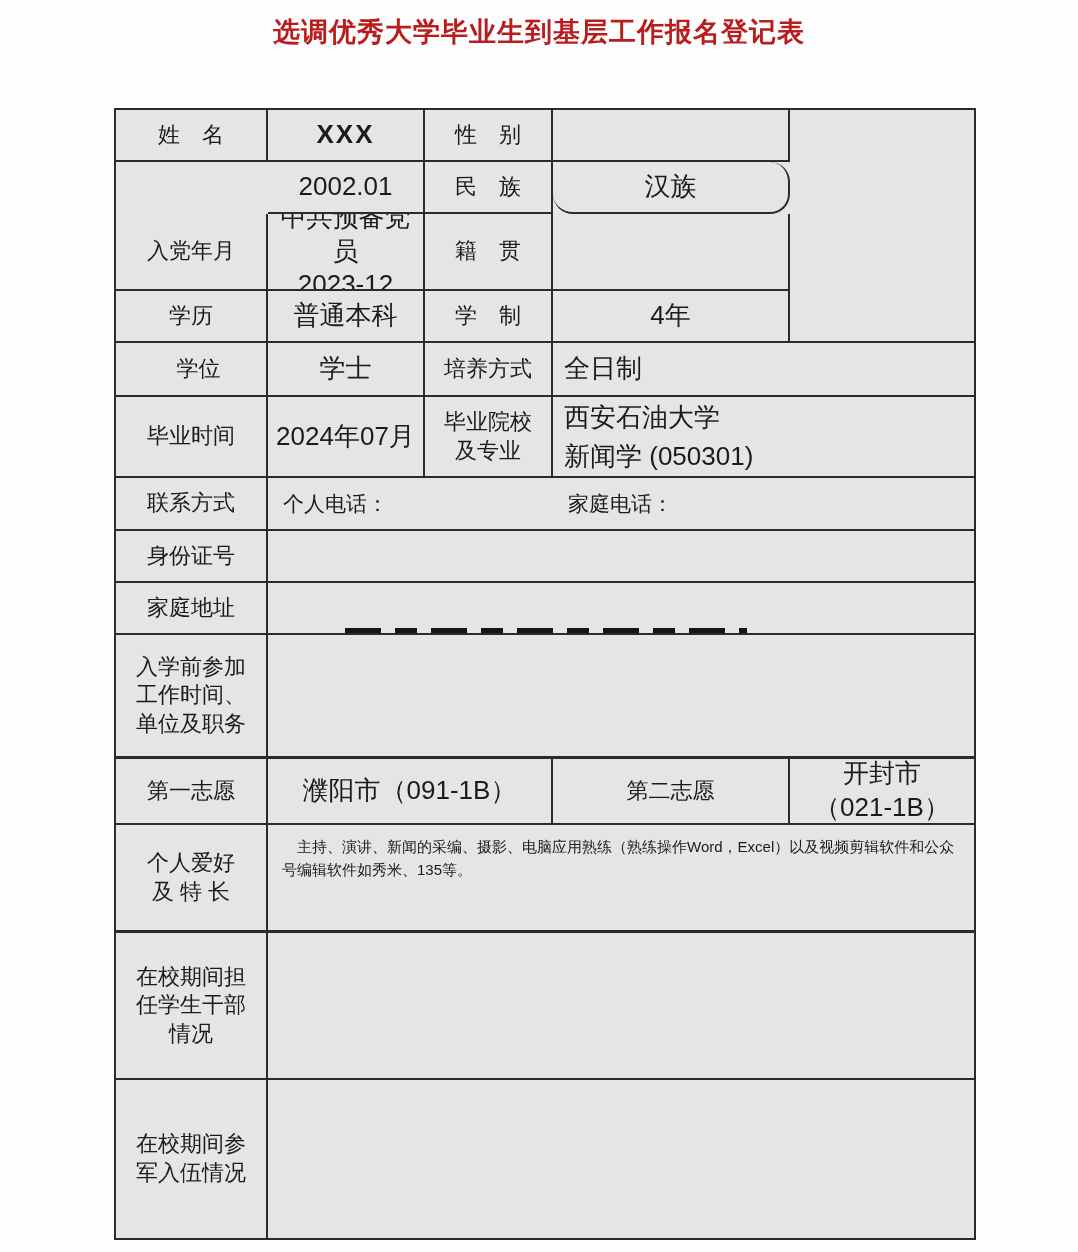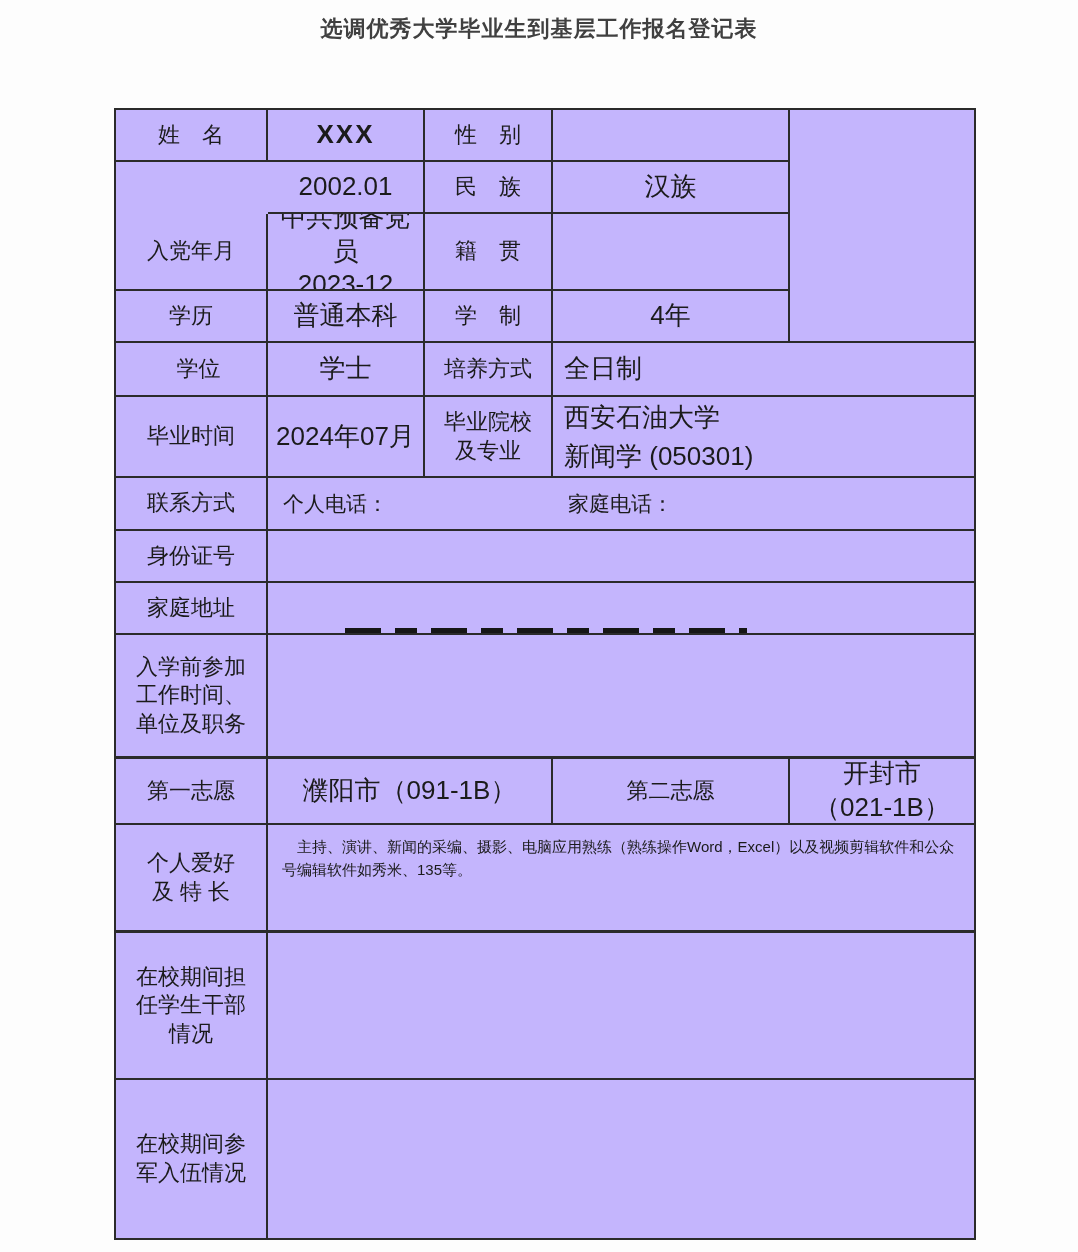--- a/index.html
+++ b/index.html
@@ -11,35 +11,35 @@
     position:relative;
     width:1078px;height:1252px;
     background:#fdfdfd;
     overflow:hidden;
     color:#1b1b1b;
   }
   .doc-title{
     position:absolute;
     top:14px;left:0;width:100%;
     text-align:center;
-    font-size:22px;
+    font-size:27px;
     font-weight:bold;
     letter-spacing:1px;
-    color:#404040;
+    color:#b91c1c;
   }
   .form-table{
     position:absolute;
     left:114px;top:108px;
     width:862px;height:1132px;
     box-sizing:border-box;
     border:2px solid #2b2b2b;
     display:grid;
     grid-template-columns:152px 157px 128px 237px 184px;
     grid-template-rows:52px 52px 77px 52px 54px 81px 53px 52px 52px 124px 66px 108px 147px 158px;
-    background:#c4b5fd;
+    background:#e5e5e5;
   }
   .cell{
     box-sizing:border-box;
     border-right:2px solid #2b2b2b;
     border-bottom:2px solid #2b2b2b;
     display:flex;
     align-items:center;
     justify-content:center;
     text-align:center;
     font-size:22px;
@@ -84,21 +84,21 @@
   <div class="form-table">
 
     <div class="cell" style="grid-row:1;grid-column:1;">姓　名</div>
     <div class="cell name-val" style="grid-row:1;grid-column:2;">XXX</div>
     <div class="cell" style="grid-row:1;grid-column:3;">性　别</div>
     <div class="cell val" style="grid-row:1;grid-column:4;"></div>
     <div class="cell cr" style="grid-row:1/5;grid-column:5;"></div>
 
     <div class="cell val" style="grid-row:2;grid-column:2;">2002.01</div>
     <div class="cell" style="grid-row:2;grid-column:3;">民　族</div>
-    <div class="cell val" style="grid-row:2;grid-column:4;">汉族</div>
+    <div class="cell val" style="grid-row:2;grid-column:4;border-radius:20px;">汉族</div>
 
     <div class="cell" style="grid-row:3;grid-column:1;">入党年月</div>
     <div class="cell val" style="grid-row:3;grid-column:2;">中共预备党员
 2023-12</div>
     <div class="cell" style="grid-row:3;grid-column:3;">籍　贯</div>
     <div class="cell val" style="grid-row:3;grid-column:4;"></div>
 
     <div class="cell" style="grid-row:4;grid-column:1;">学历</div>
     <div class="cell val" style="grid-row:4;grid-column:2;">普通本科</div>
     <div class="cell" style="grid-row:4;grid-column:3;">学　制</div>

